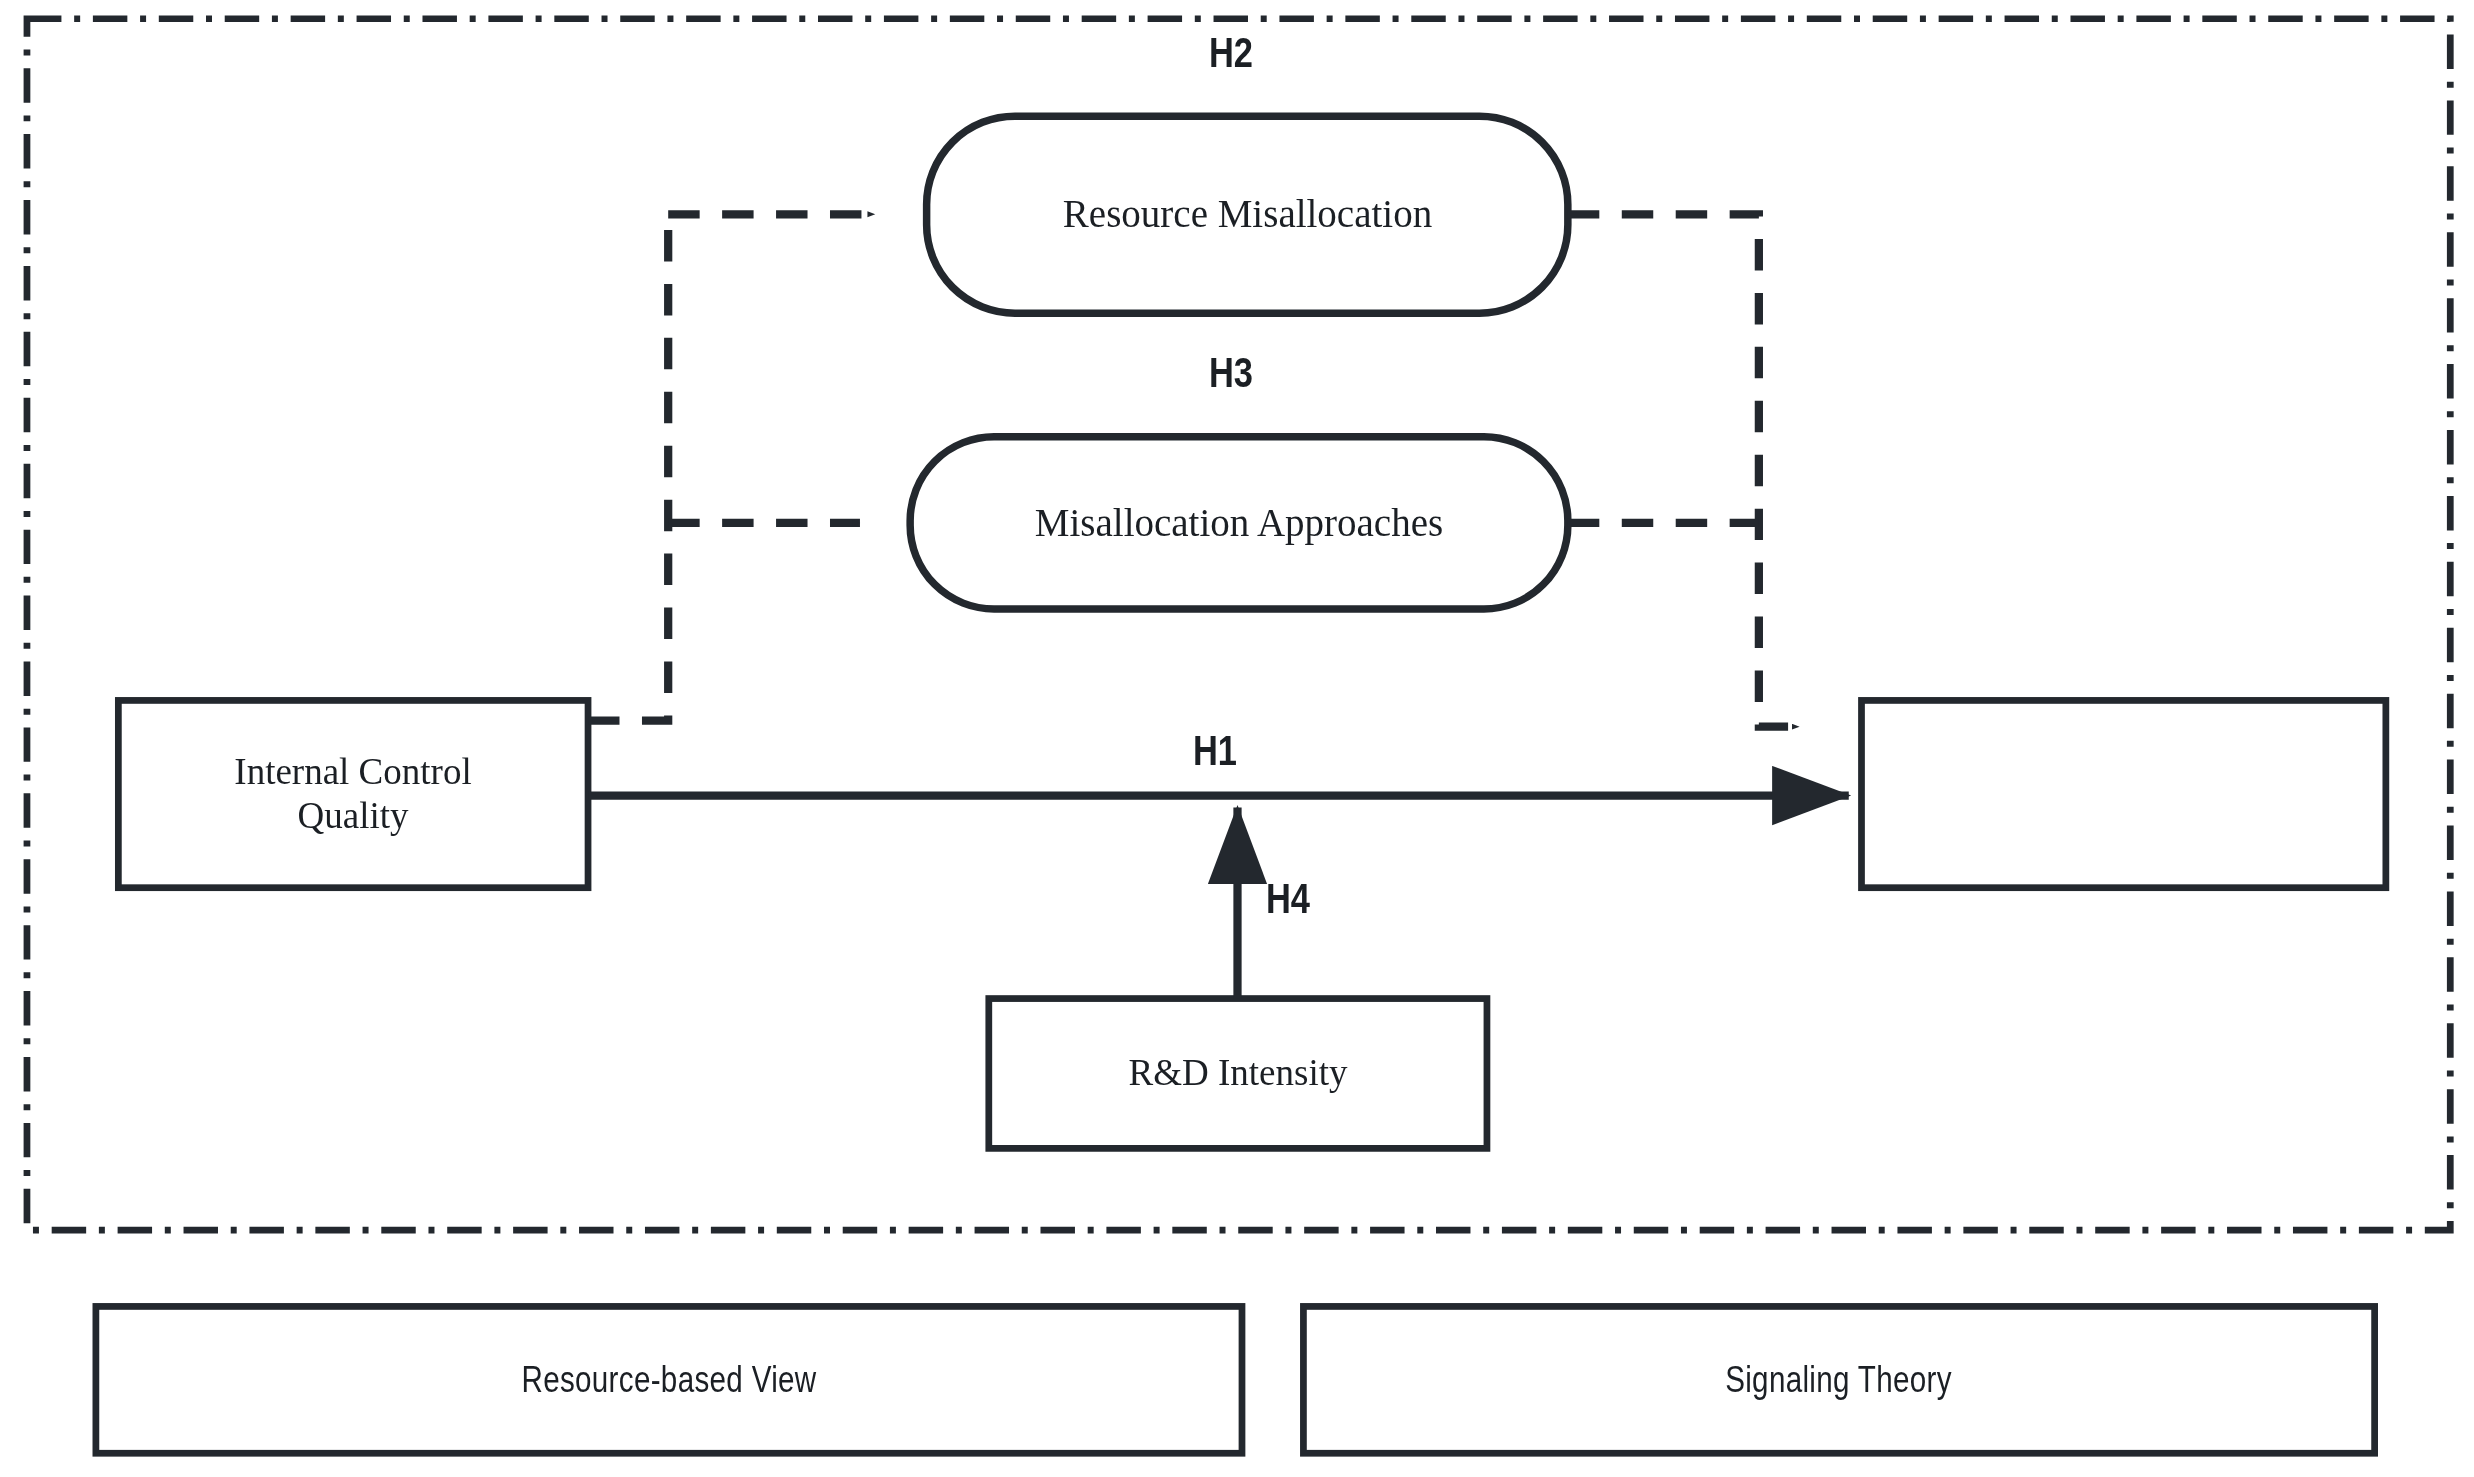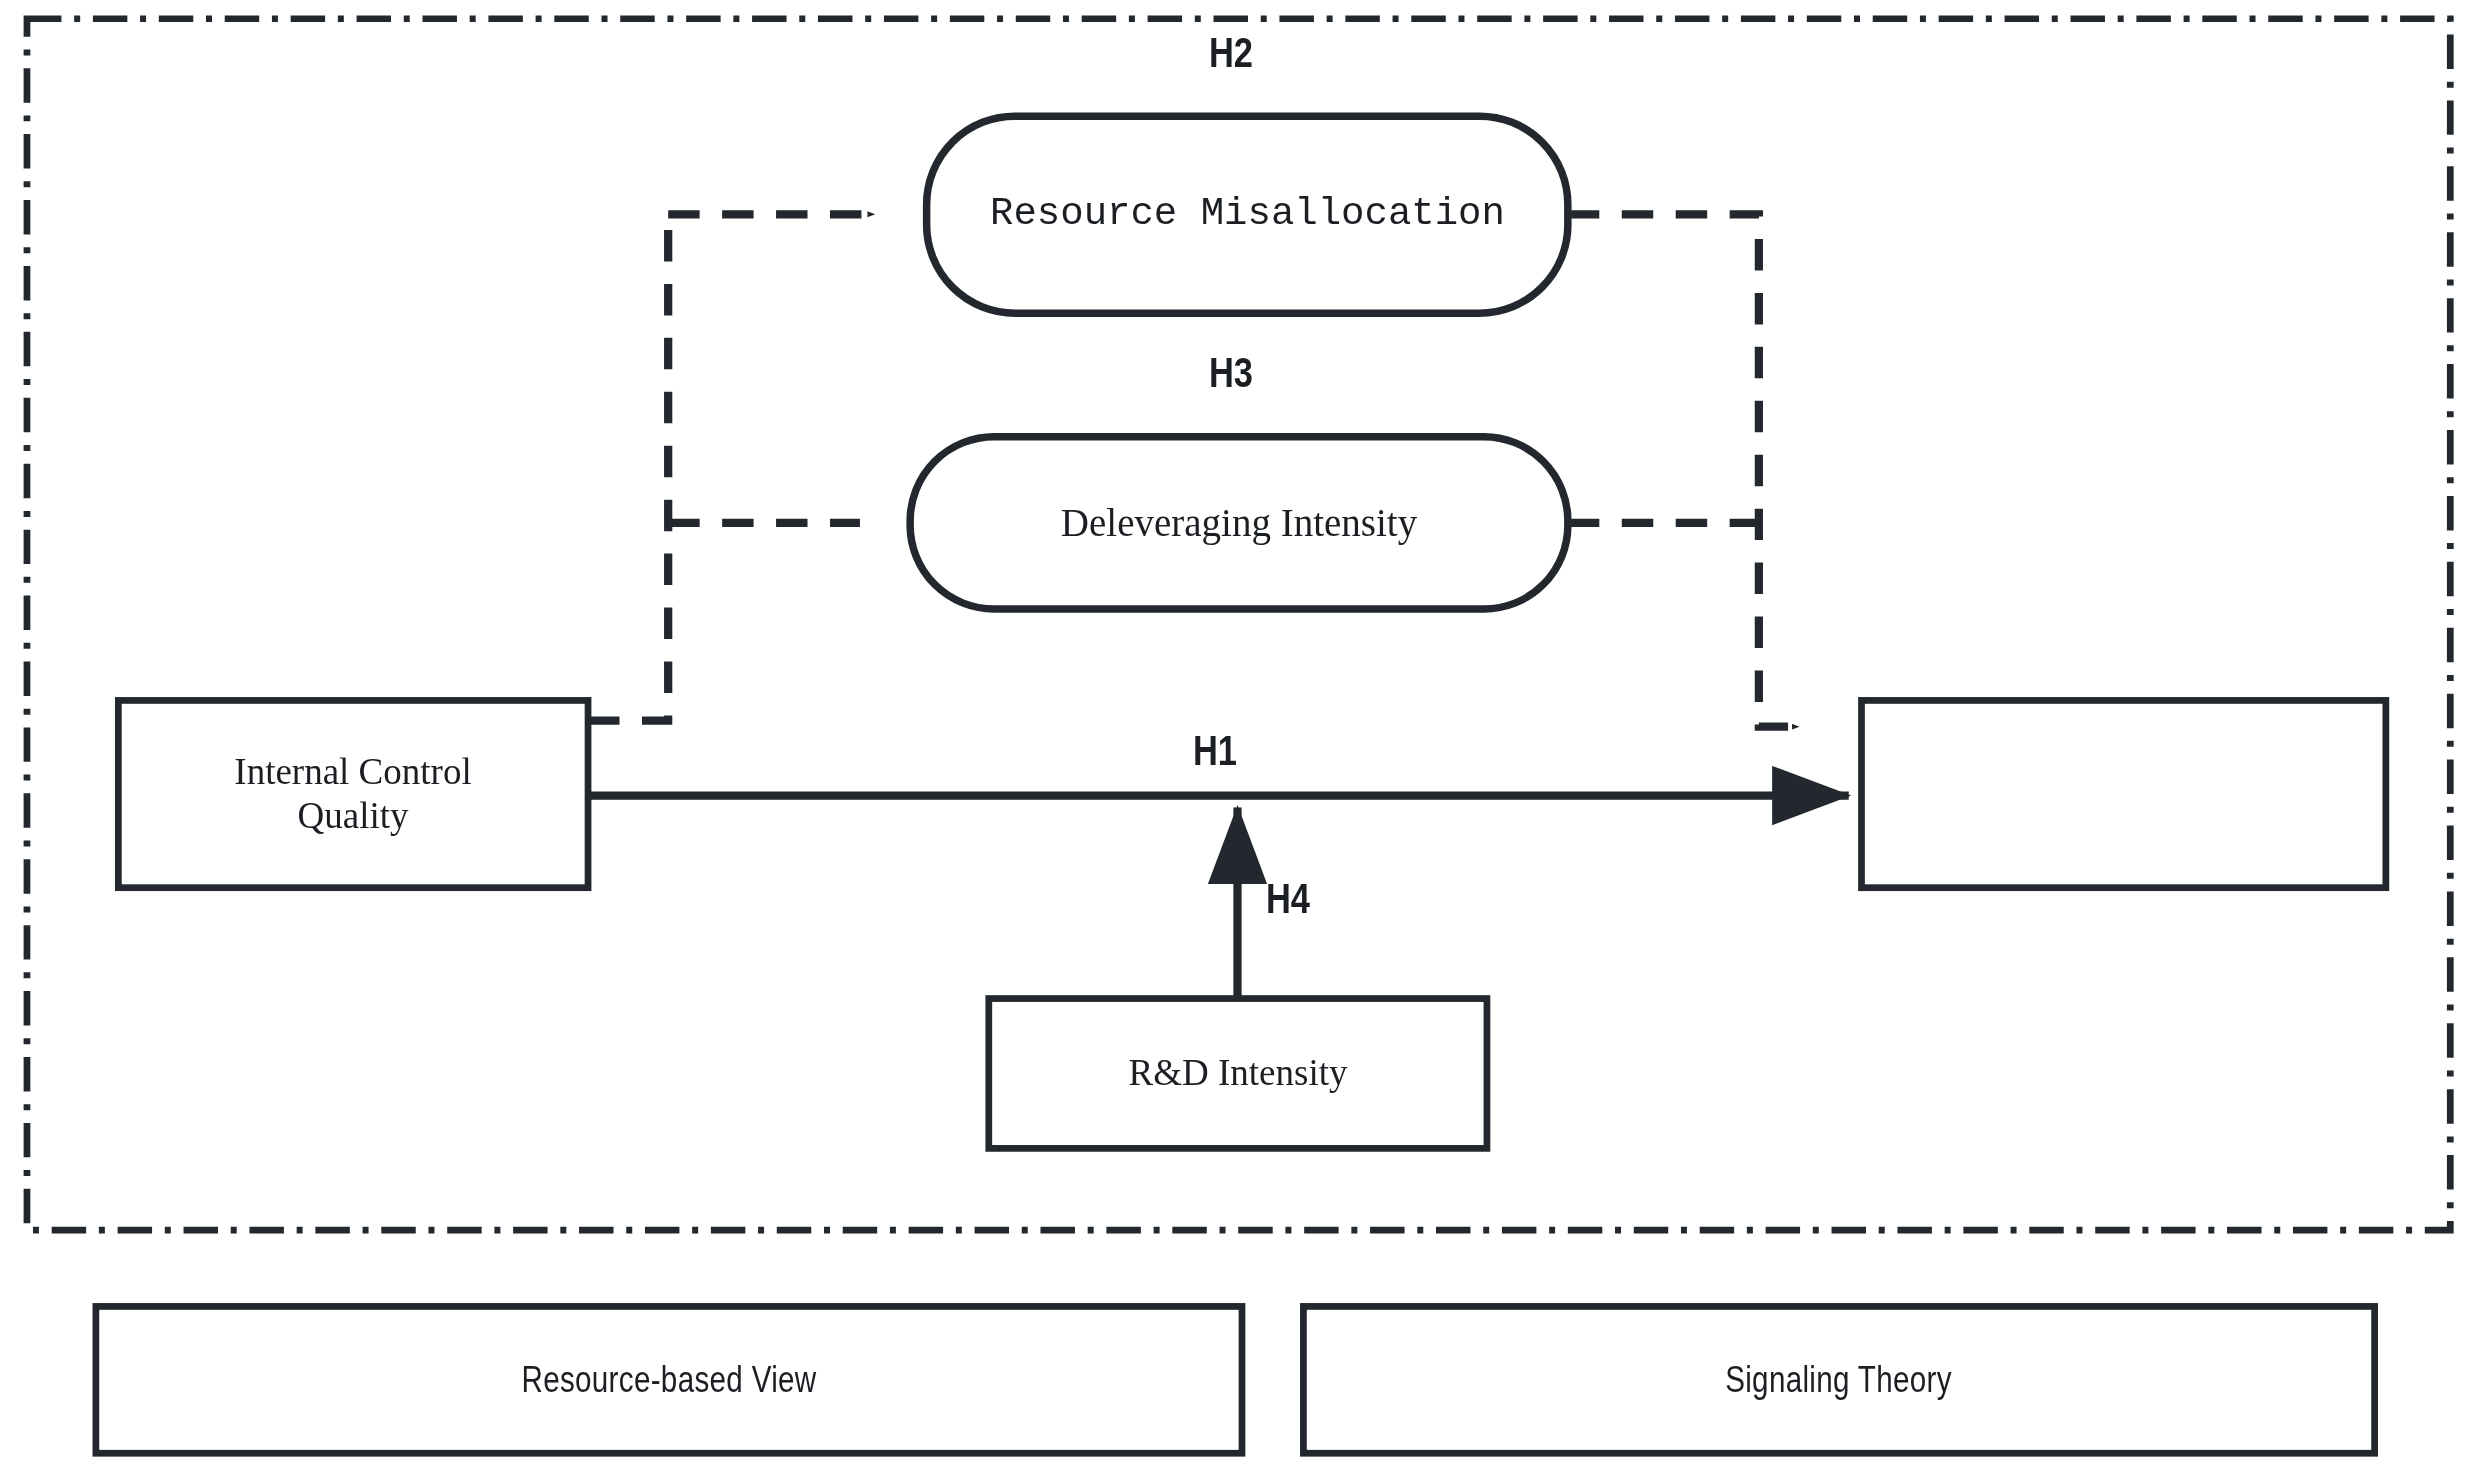--- a/index.html
+++ b/index.html
@@ -80,23 +80,23 @@
     <path d="M 892 698 L 1148 698" fill="none" stroke="#23282e" stroke-width="11" stroke-dasharray="42 30" marker-end="url(#arrowDash)"></path>
 
     <path d="M 2093 286 L 2348 286 L 2348 970 L 2402 970" fill="none" stroke="#23282e" stroke-width="11" stroke-dasharray="42 30" marker-end="url(#arrowDash)"></path>
 
     <path d="M 2093 698 L 2348 698" fill="none" stroke="#23282e" stroke-width="11" stroke-dasharray="42 30" stroke-linecap="butt"></path>
   </svg>
 
   <div class="node-label rect-label" style="left:118px;top:700px;width:470px;height:187px;">Internal Control
 Quality</div>
 
-  <div class="node-label round-label" style="left:927px;top:116px;width:641px;height:197px;font-family:Liberation Mono, monospace;">Resource Misallocation</div>
+  <div class="node-label round-label" style="left:927px;top:116px;width:641px;height:197px;">Resource Misallocation</div>
 
-  <div class="node-label round-label" style="left:910px;top:437px;width:658px;height:172px;">Deleveraging Intensity</div>
+  <div class="node-label round-label" style="left:910px;top:437px;width:658px;height:172px;">Misallocation Approaches</div>
 
 
   <div class="node-label rect-label" style="left:989px;top:998px;width:498px;height:150px;">R&amp;D Intensity</div>
 
   <div class="node-label theory-label" style="left:96px;top:1306px;width:1146px;height:147px;">Resource-based View</div>
 
   <div class="node-label theory-label" style="left:1303px;top:1306px;width:1071px;height:147px;">Signaling Theory</div>
 
   <div class="h-label" style="left:1193px;top:727px;">H1</div>
 

